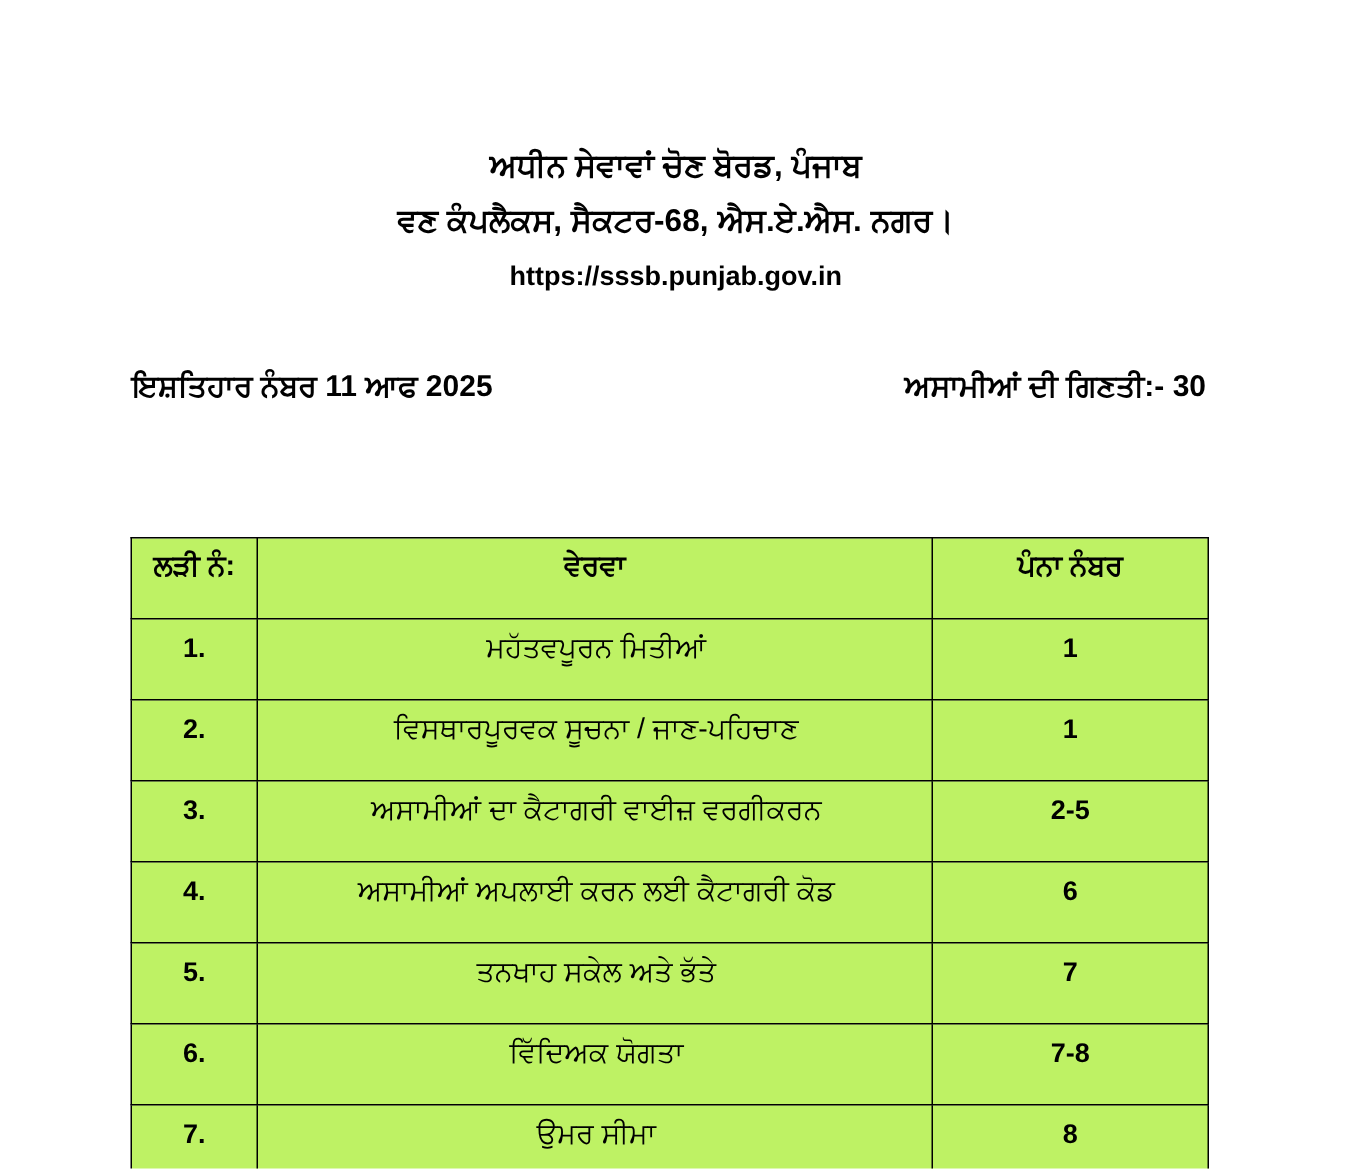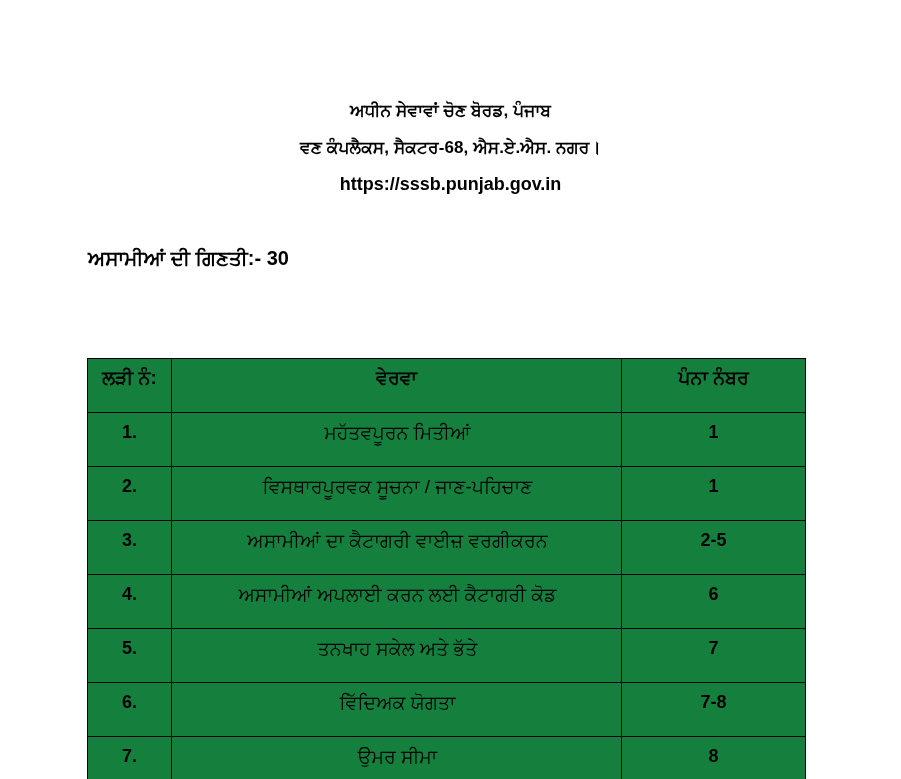--- a/index.html
+++ b/index.html
@@ -27,21 +27,21 @@
 
   
   .letterhead {
     position: absolute;
     left: 0;
     top: 92px;
     width: 901px;
     text-align: center;
   }
   .org-line {
-    font-size: 17px;
+    font-size: 21px;
     font-weight: bold;
     line-height: 37px;
     letter-spacing: 0.1px;
     white-space: nowrap;
   }
   .org-url {
     font-size: 18px;
     font-weight: bold;
     line-height: 30px;
     margin-top: 3px;
@@ -86,21 +86,21 @@
   }
   table.index-table col.c-sr    { width: 84px; }
   table.index-table col.c-desc  { width: 450px; }
   table.index-table col.c-page  { width: 184px; }
 
   table.index-table th,
   table.index-table td {
     border: 1.6px solid #000000;
     vertical-align: top;
     padding: 0;
-    background: #15803d;
+    background: #bef264;
   }
 
   .cell-inner {
     padding: 9px 10px 0 10px;
     box-sizing: border-box;
     height: 53px;
   }
   thead .cell-inner {
     height: 53px;
     padding-top: 8px;
@@ -135,20 +135,21 @@
 
 <div class="page">
 
   <div class="letterhead">
     <div class="org-line">ਅਧੀਨ ਸੇਵਾਵਾਂ ਚੋਣ ਬੋਰਡ, ਪੰਜਾਬ</div>
     <div class="org-line">ਵਣ ਕੰਪਲੈਕਸ, ਸੈਕਟਰ-68, ਐਸ.ਏ.ਐਸ. ਨਗਰ।</div>
     <div class="org-url">https://sssb.punjab.gov.in</div>
   </div>
 
   <div class="meta-row">
+    <div class="meta-advert-no">ਇਸ਼ਤਿਹਾਰ ਨੰਬਰ 11 ਆਫ 2025</div>
     <div class="meta-vacancy-count">ਅਸਾਮੀਆਂ ਦੀ ਗਿਣਤੀ:- 30</div>
   </div>
 
 
   <div class="index-table-wrap">
     <table class="index-table">
       <colgroup>
         <col class="c-sr">
         <col class="c-desc">
         <col class="c-page">

